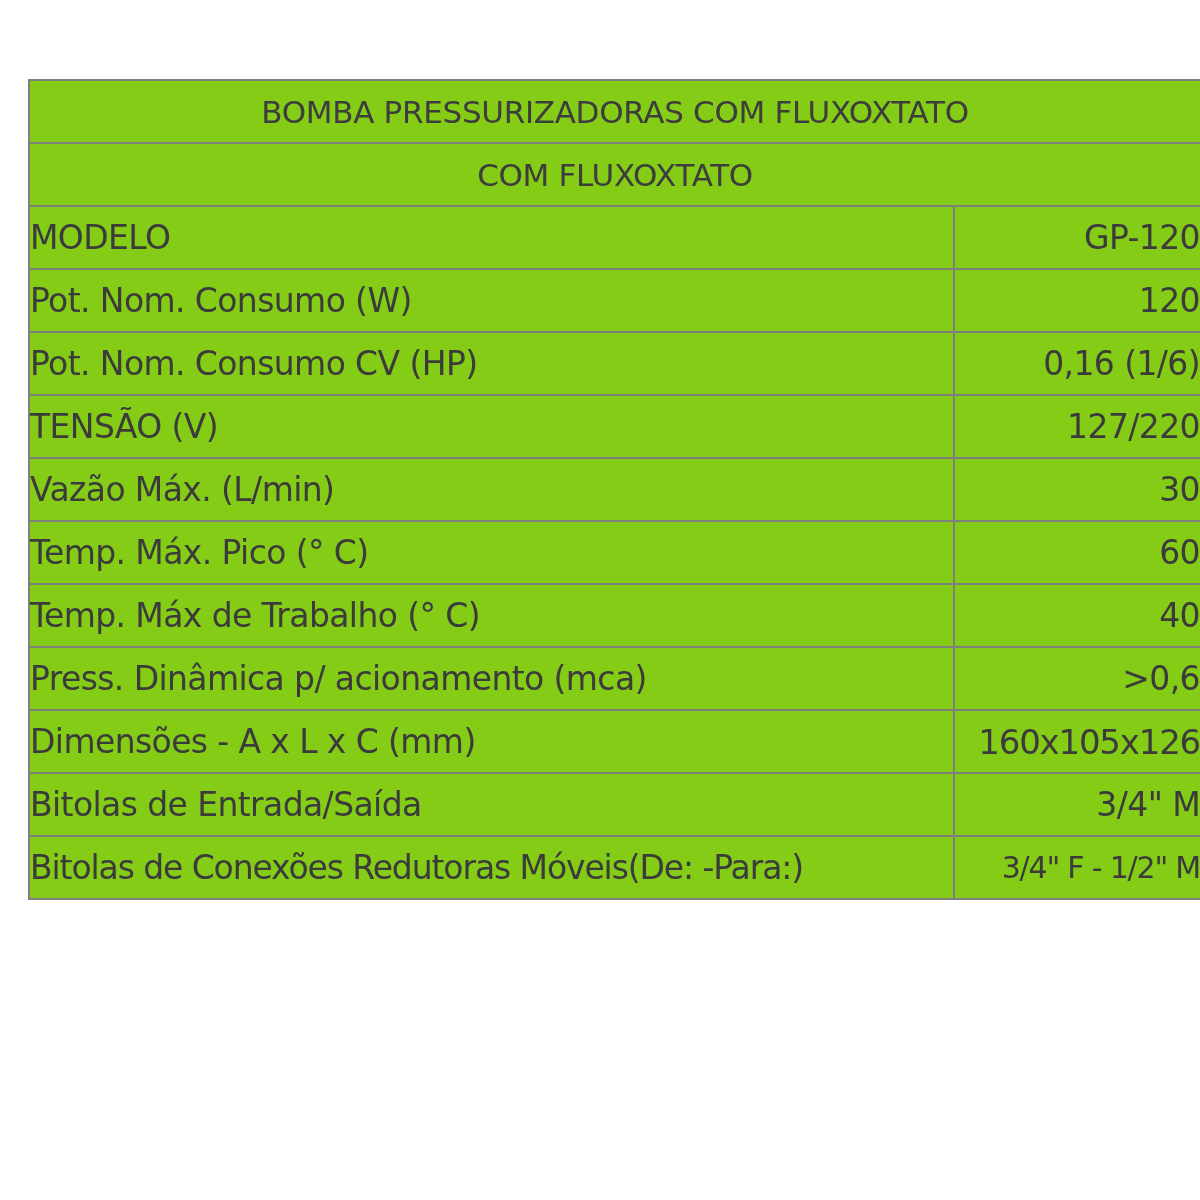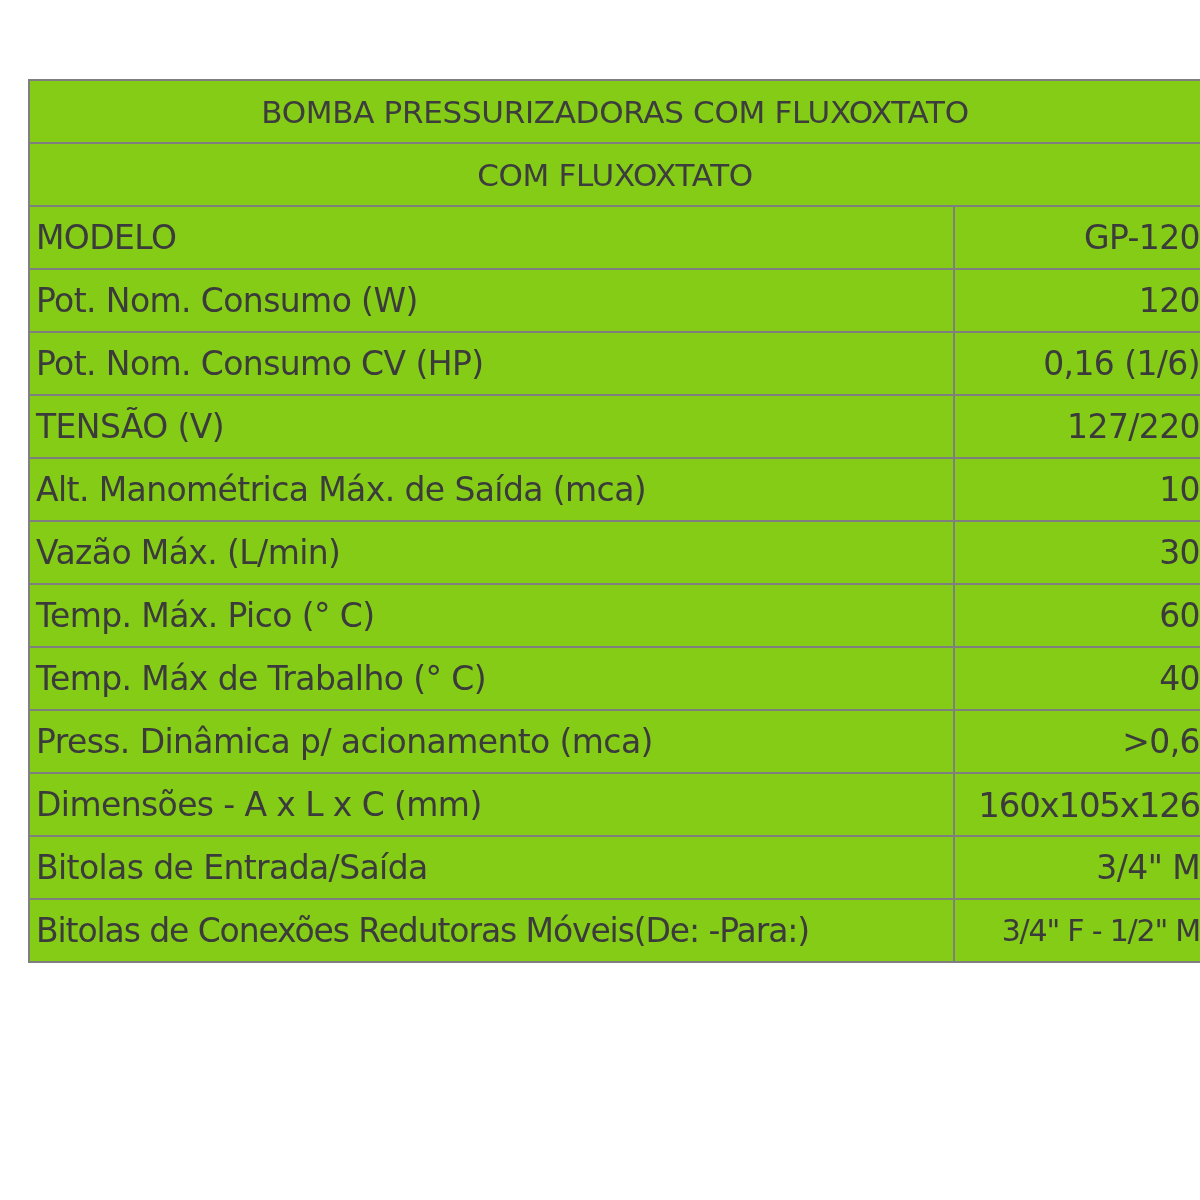--- a/index.html
+++ b/index.html
@@ -35,21 +35,21 @@
   .spec-table td.title-cell {
     text-align: center;
     font-size: 31px;
     letter-spacing: -0.3px;
     color: #3d3d3d;
   }
   .spec-table td.label-cell {
     text-align: left;
     font-size: 33px;
     letter-spacing: -0.6px;
-    padding-left: 6px;
+    padding-left: 0;
   }
   .spec-table td.value-cell {
     text-align: right;
     font-size: 33px;
     letter-spacing: -0.6px;
   }
   .spec-table td.value-cell.tight {
     font-size: 34px;
     letter-spacing: -1.2px;
   }
@@ -81,24 +81,20 @@
     </tr>
     <tr>
       <td class="label-cell">Pot. Nom. Consumo CV (HP)</td>
       <td class="value-cell">0,16 (1/6)</td>
     </tr>
     <tr>
       <td class="label-cell">TENSÃO (V)</td>
       <td class="value-cell">127/220</td>
     </tr>
     <tr>
-      <td class="label-cell">Alt. Manométrica Máx. de Saída (mca)</td>
-      <td class="value-cell">10</td>
-    </tr>
-    <tr>
       <td class="label-cell">Vazão Máx. (L/min)</td>
       <td class="value-cell">30</td>
     </tr>
     <tr>
       <td class="label-cell">Temp. Máx. Pico (° C)</td>
       <td class="value-cell">60</td>
     </tr>
     <tr>
       <td class="label-cell">Temp. Máx de Trabalho (° C)</td>
       <td class="value-cell">40</td>

